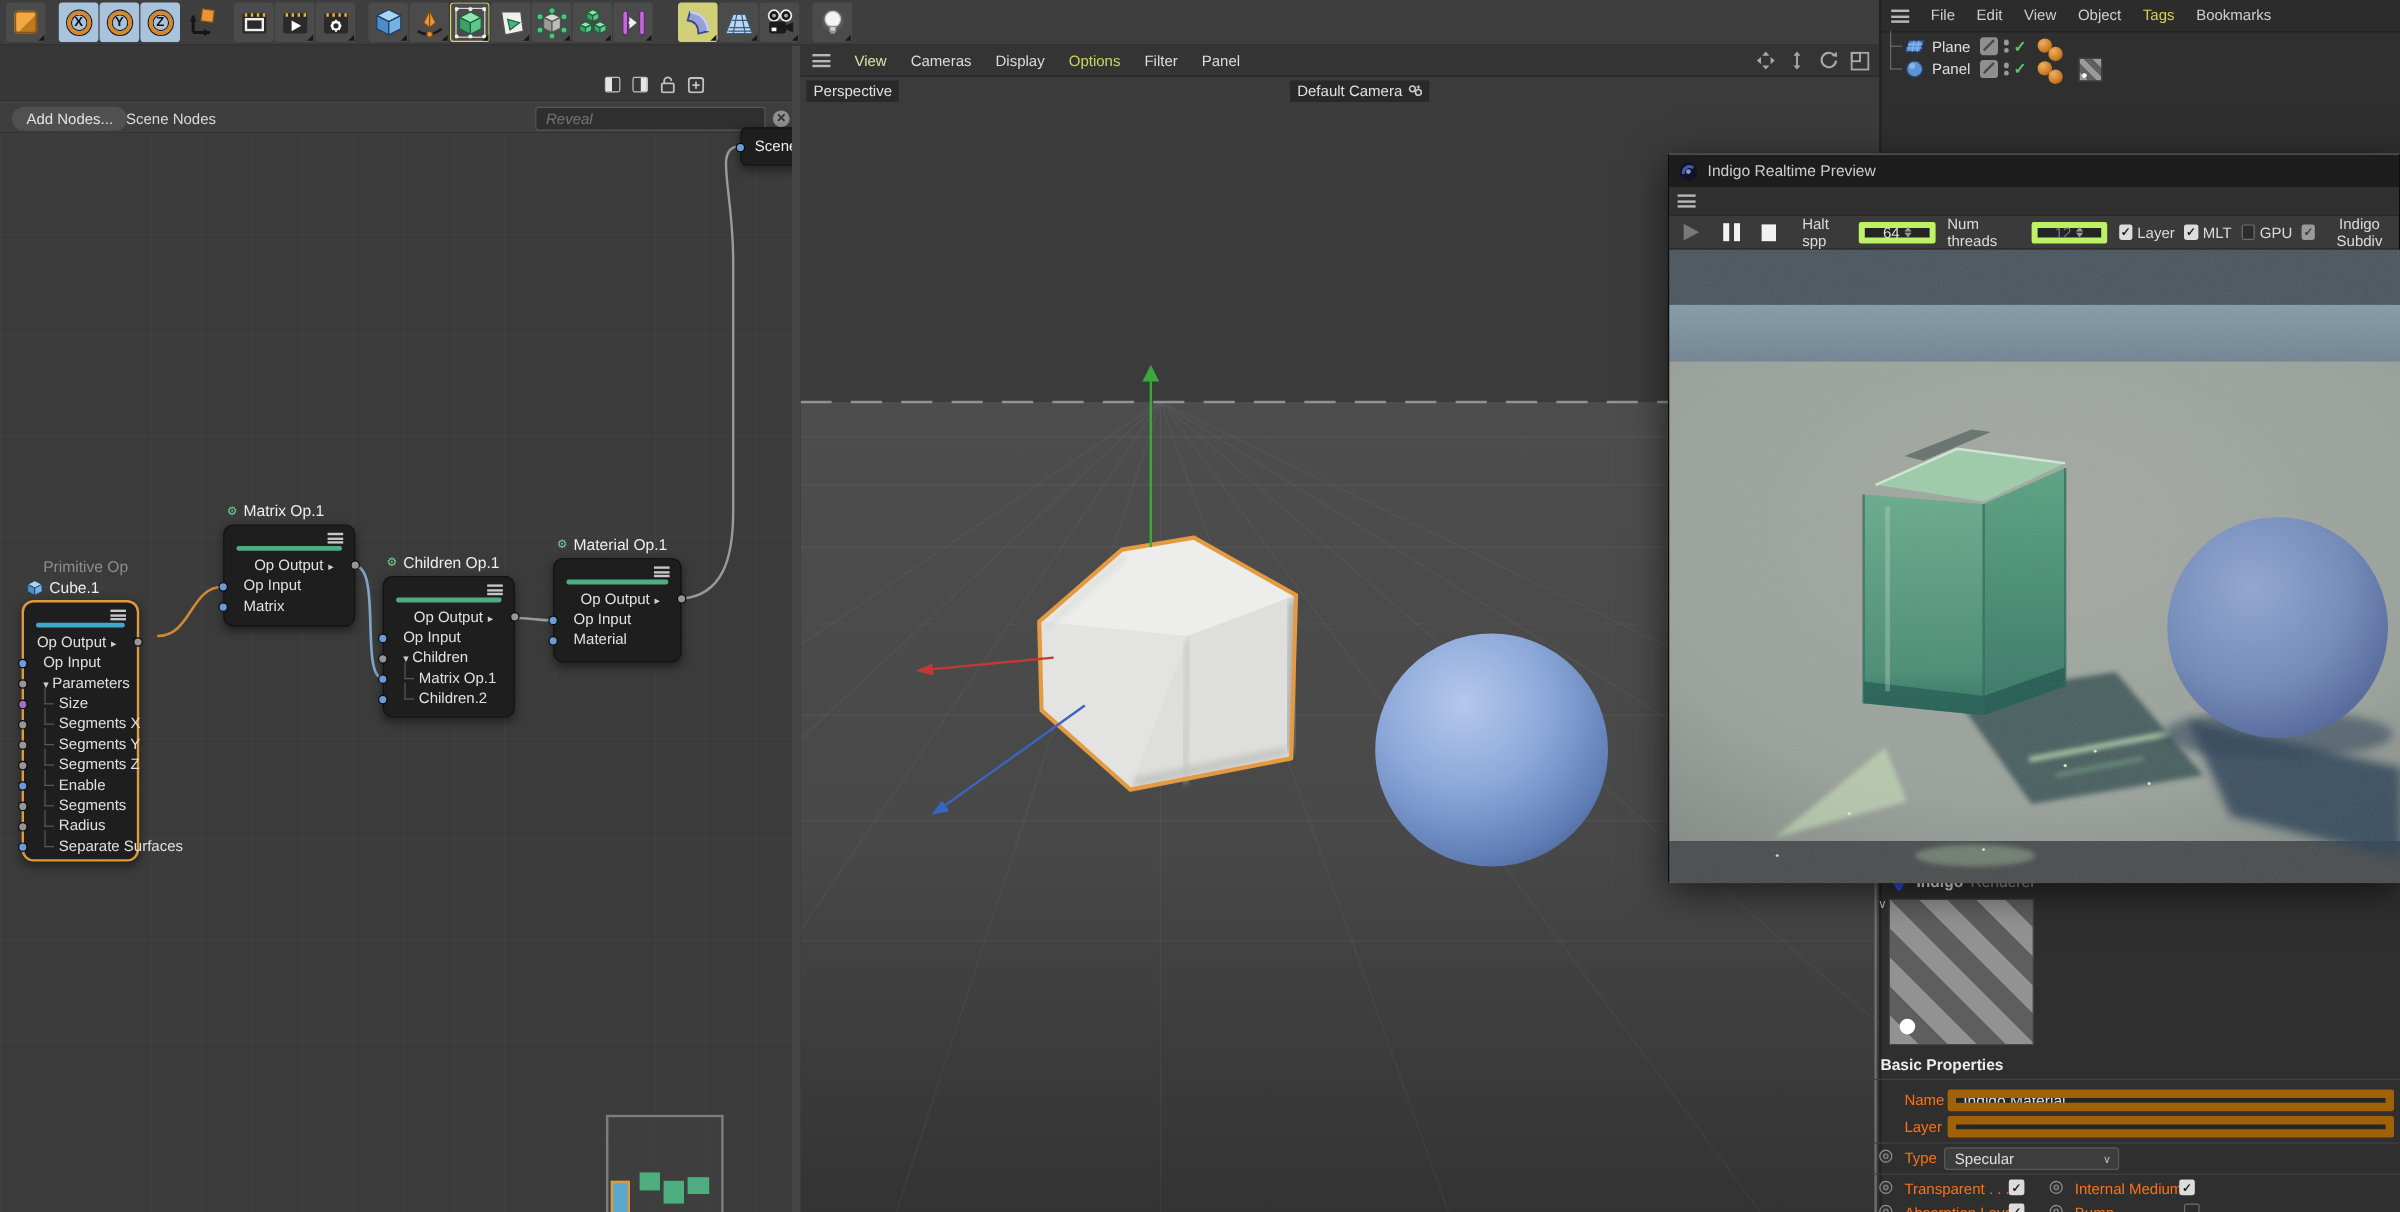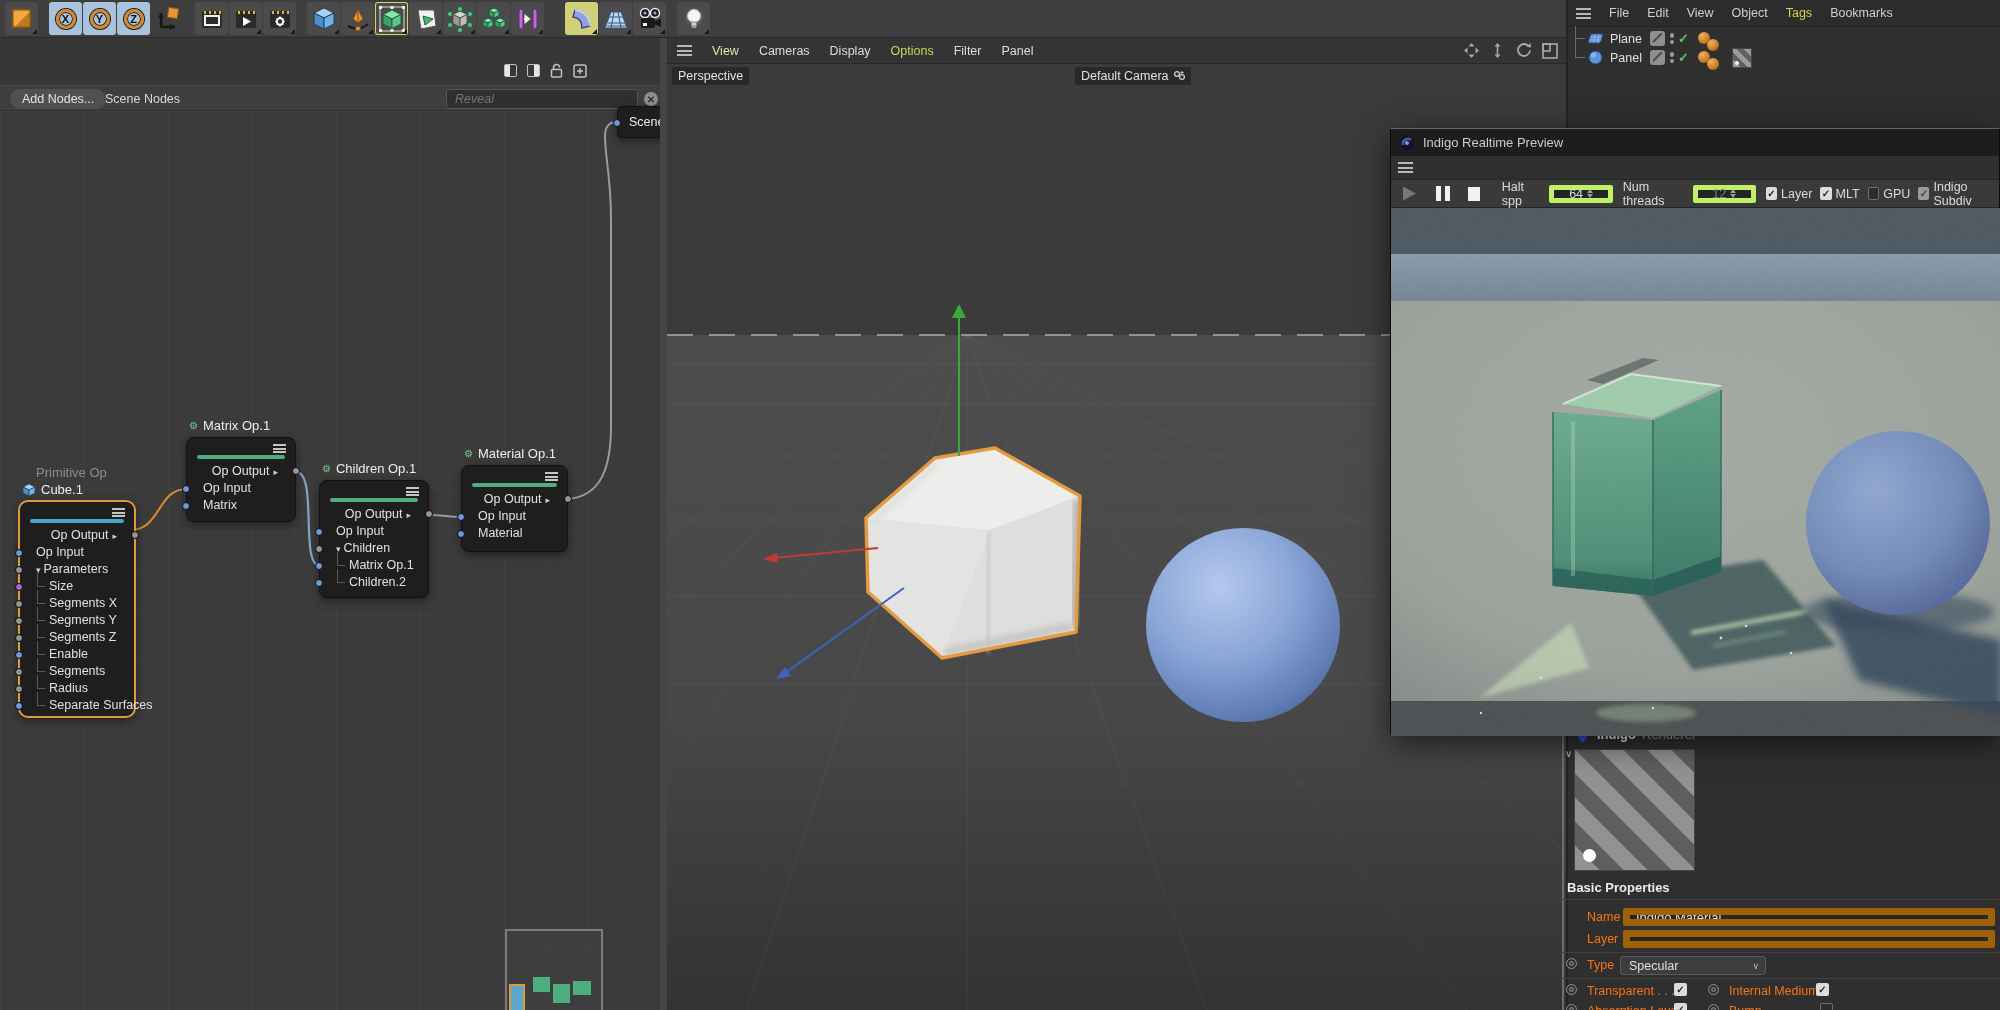--- a/index.html
+++ b/index.html
@@ -288,21 +288,21 @@
     <path d="M296,434 C318,434 300,527 319,527" stroke="#7fa5c8" stroke-width="2.2" fill="none"></path>
     <path d="M429,477 C444,477 447,479 461,479" stroke="#9a9a9a" stroke-width="2" fill="none"></path>
     <path d="M568,461 C602,458 611,428 611,388 L611,180 C611,118 595,86 615,84" stroke="#9a9a9a" stroke-width="2" fill="none"></path>
   </svg>
 
   <div class="node" style="left:617px;top:68px;width:50px;height:32px;border-radius:5px;">
     <span class="dot b" style="position:absolute;left:-5px;top:12px;"></span>
     <span style="position:absolute;left:11px;top:8px;color:#ececec;">Scene</span>
   </div>
 
-  <div class="node selected" style="left:18px;top:462px;width:118px;height:218px;border-radius:10px;">
+  <div class="node selected" style="left:18px;top:462px;width:98px;height:218px;border-radius:10px;">
     <div class="n-cat">Primitive Op</div>
     <div class="n-title">
       <svg width="14" height="14">
         <path d="M7 1 L13 4 L7 7 L1 4 Z" fill="#a8d4f4" stroke="#1d3f63" stroke-width=".7"></path>
         <path d="M1 4 L7 7 L7 13 L1 10 Z" fill="#4f8cc8" stroke="#1d3f63" stroke-width=".7"></path>
         <path d="M13 4 L7 7 L7 13 L13 10 Z" fill="#74b2e4" stroke="#1d3f63" stroke-width=".7"></path>
       </svg>
       <span>Cube.1</span>
     </div>
     <div class="n-ham"></div>
@@ -602,21 +602,21 @@
           <i class="dn"></i>
         </span>
     </span>
     <span class="cb on" style="margin-left:10px;">✓</span>
     <span style="margin-left:4px;">Layer</span>
     <span class="cb on" style="margin-left:8px;">✓</span>
     <span style="margin-left:4px;">MLT</span>
     <span class="cb off" style="margin-left:8px;"></span>
     <span style="margin-left:4px;">GPU</span>
     <span class="cb dim" style="margin-left:8px;">✓</span>
-    <span style="margin-left:4px;">Indigo Subdiv</span>
+    <span style="margin-left:4px;text-align:center;">Indigo Subdiv</span>
   </div>
   <div id="ind-render">
     <svg width="610" height="528" style="display:block">
       <defs>
         <linearGradient id="wallG" x1="0" y1="0" x2="0" y2="1">
           <stop offset="0" stop-color="#8399a8"></stop>
             <stop offset="1" stop-color="#6e8190"></stop>
         </linearGradient>
         <radialGradient id="floorVig" cx=".5" cy=".35" r=".95">
           <stop offset="0" stop-color="#a2a8a1"></stop>

